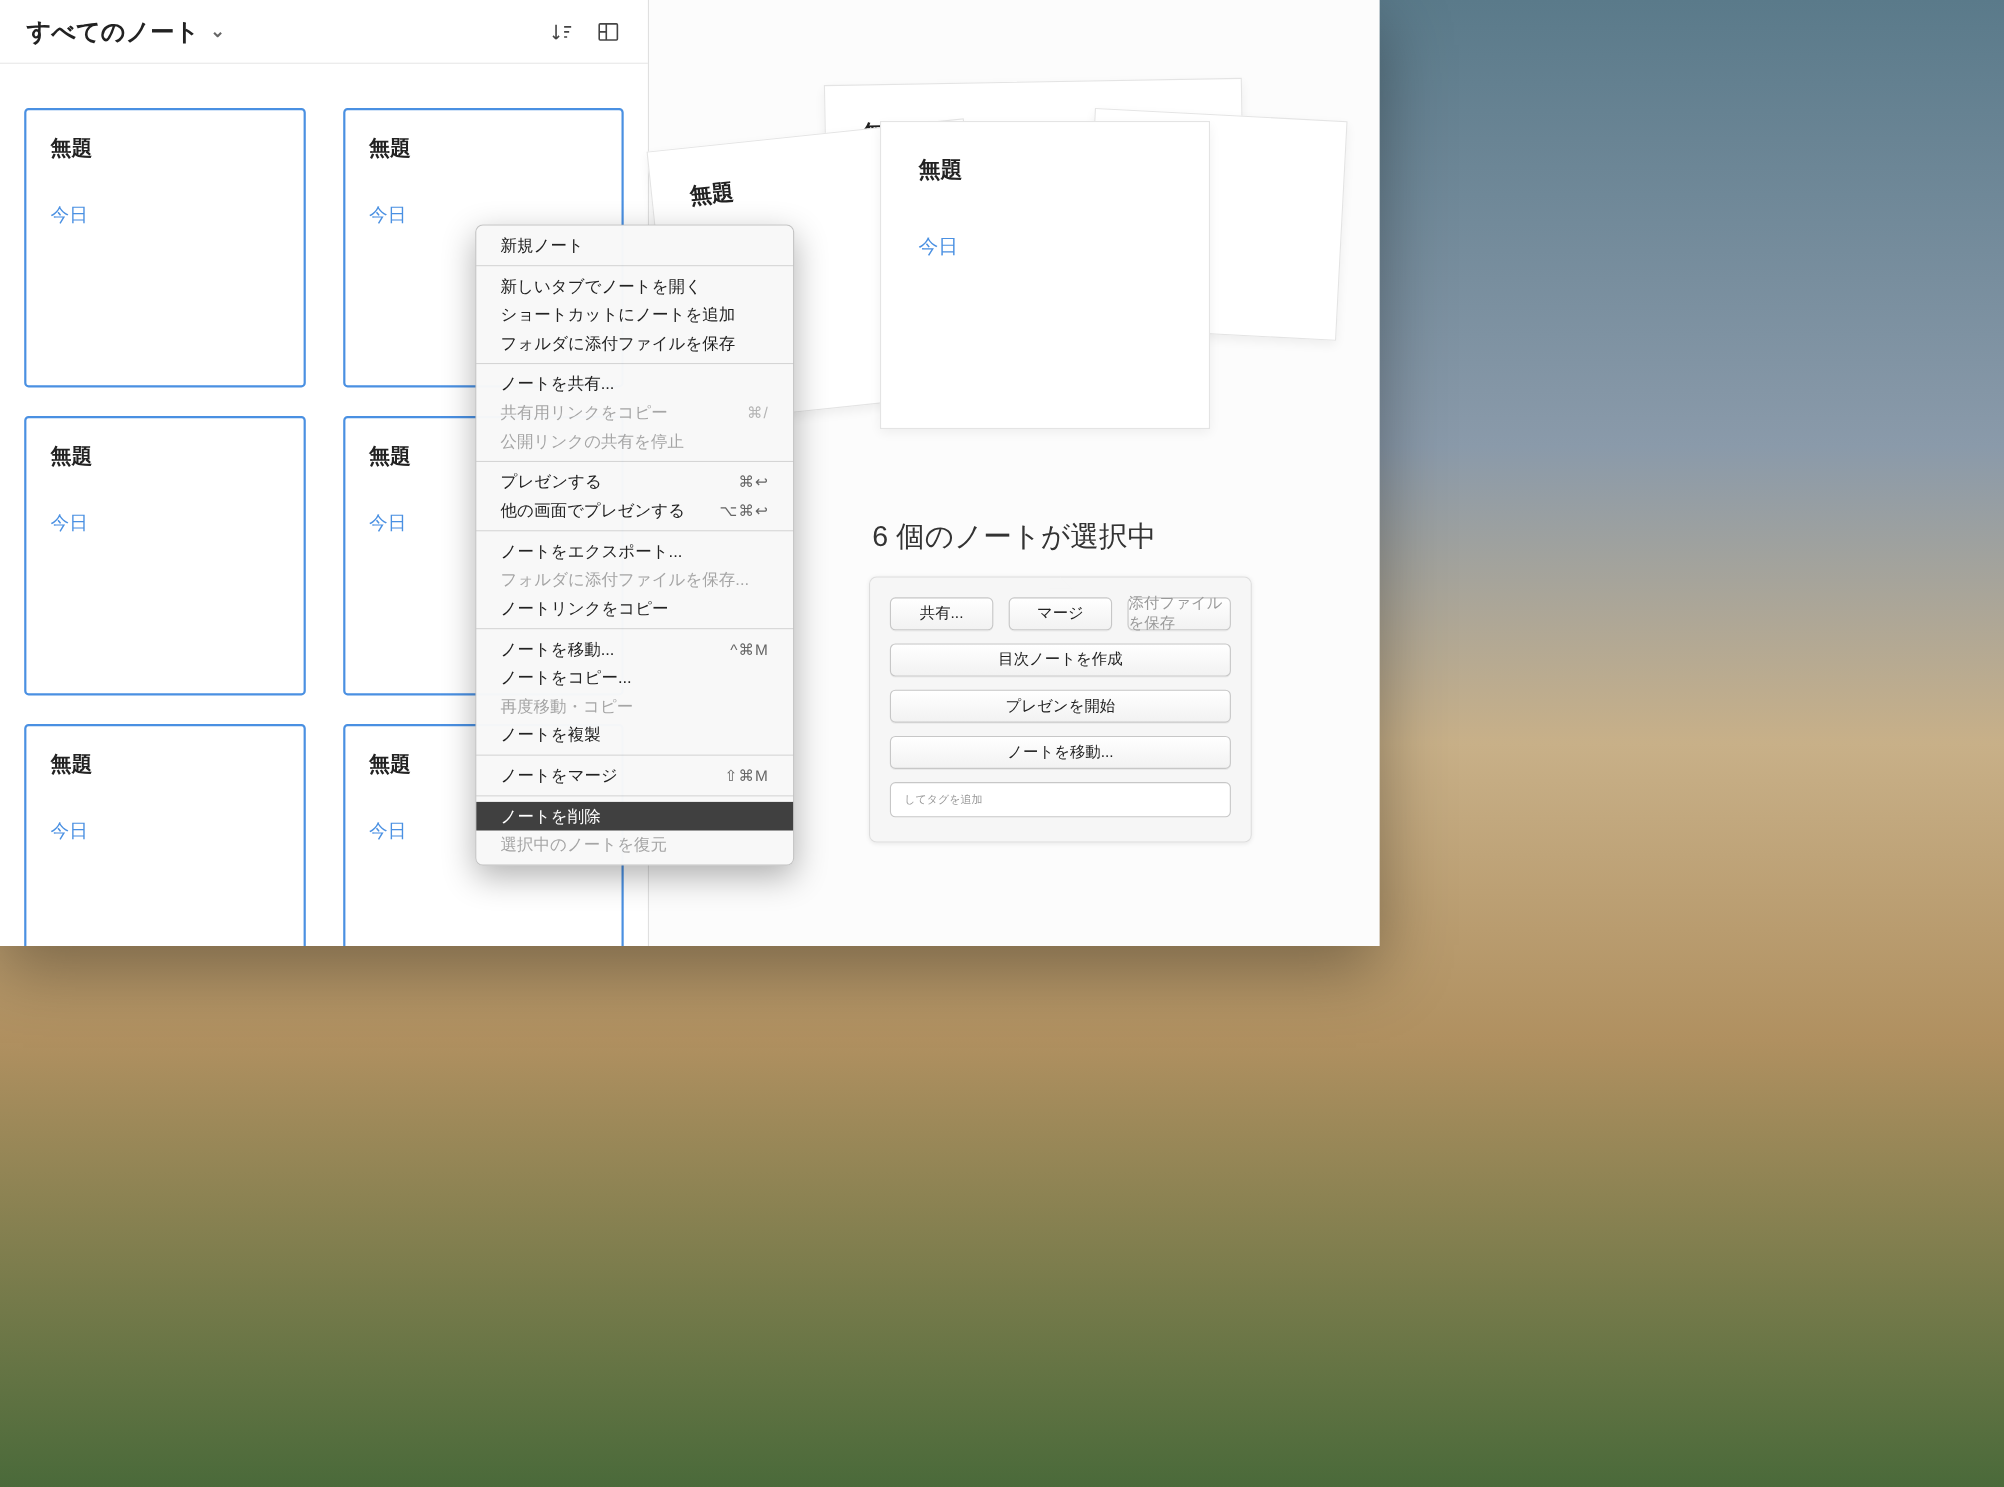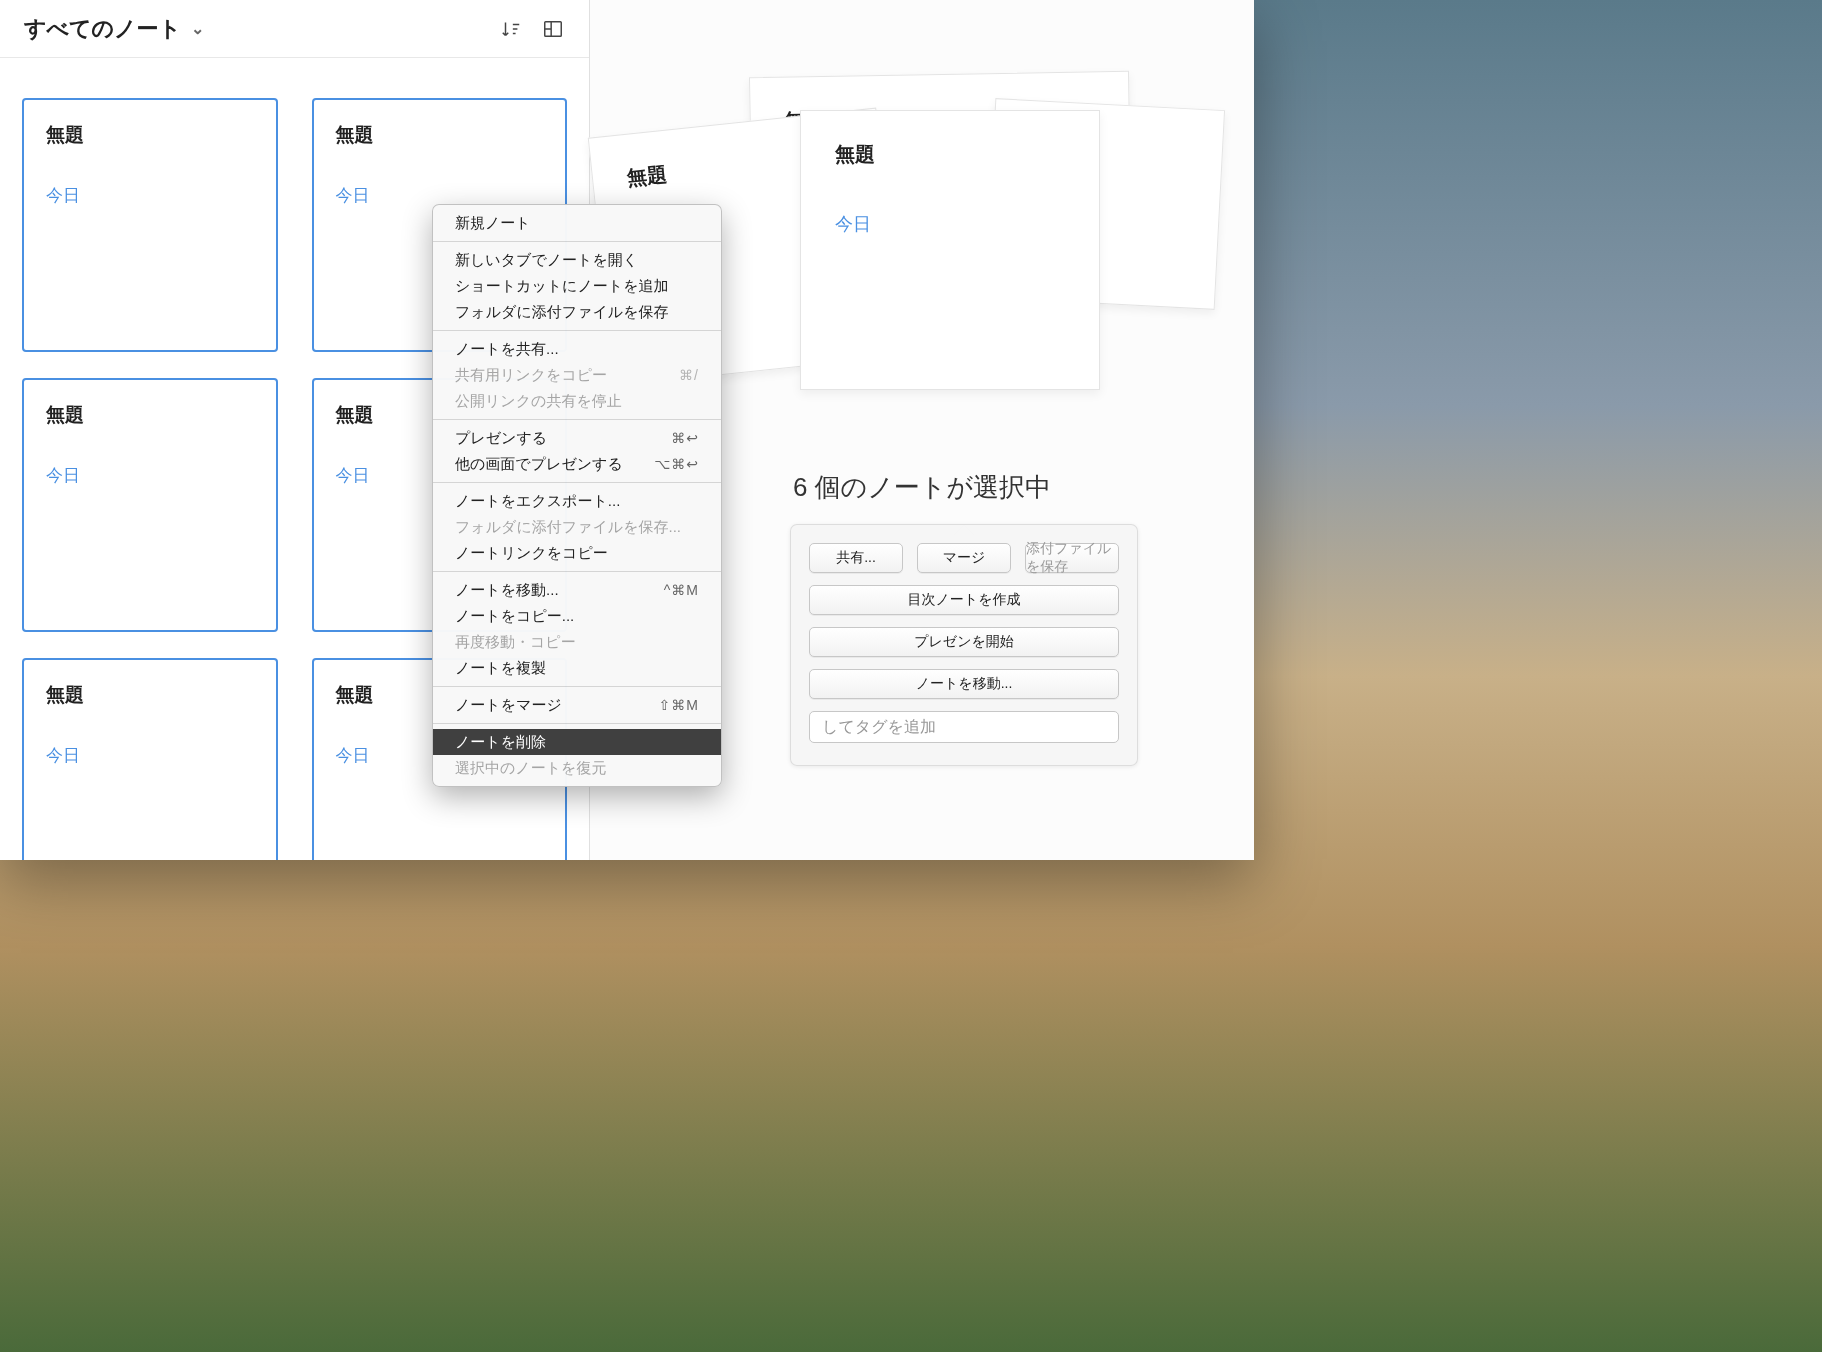--- a/index.html
+++ b/index.html
@@ -46,21 +46,21 @@
   .mac-btn {
     flex: 1; height: 30px; border: 1px solid #c7c7c7; border-radius: 5px;
     background: linear-gradient(#ffffff,#f2f2f2); font-size: 14px; color: #222;
     display: flex; align-items: center; justify-content: center; cursor: pointer;
     box-shadow: 0 1px 0 rgba(0,0,0,0.05);
   }
   .mac-btn.disabled { color: #9a9a9a; }
   .mac-btn.wide { width: 100%; }
   .tag-input {
     width: 100%; height: 32px; border: 1px solid #c7c7c7; border-radius: 5px;
-    background: #fff; padding: 0 12px; font-size: 16px; color: #999;
+    background: #fff; padding: 0 12px; font-size: 10px; color: #999;
     display: flex; align-items: center; margin-top: 4px;
   }
 
   .ctx-menu {
     position: absolute; left: 432px; top: 204px; width: 290px;
     background: rgba(248,248,248,0.98); border: 1px solid rgba(0,0,0,0.22);
     border-radius: 7px; box-shadow: 0 10px 30px rgba(0,0,0,0.30);
     padding: 5px 0;
   }
   .ctx-item {

